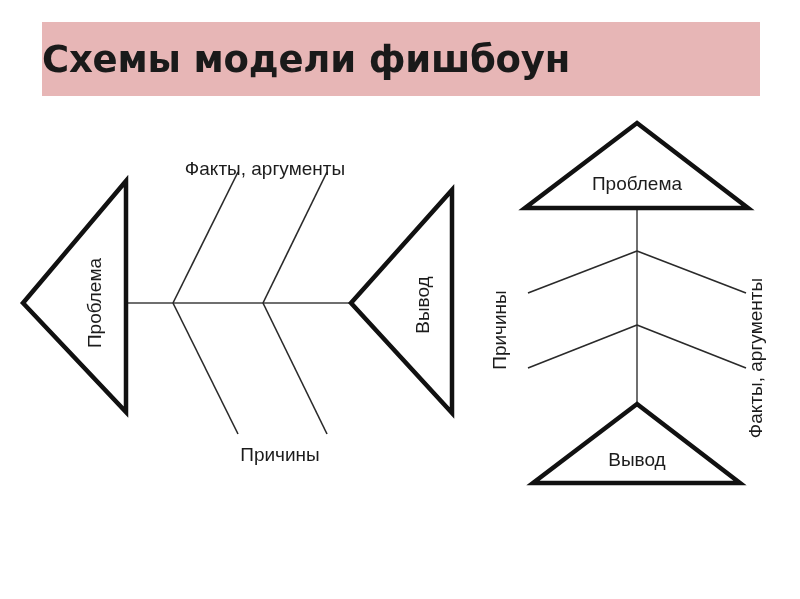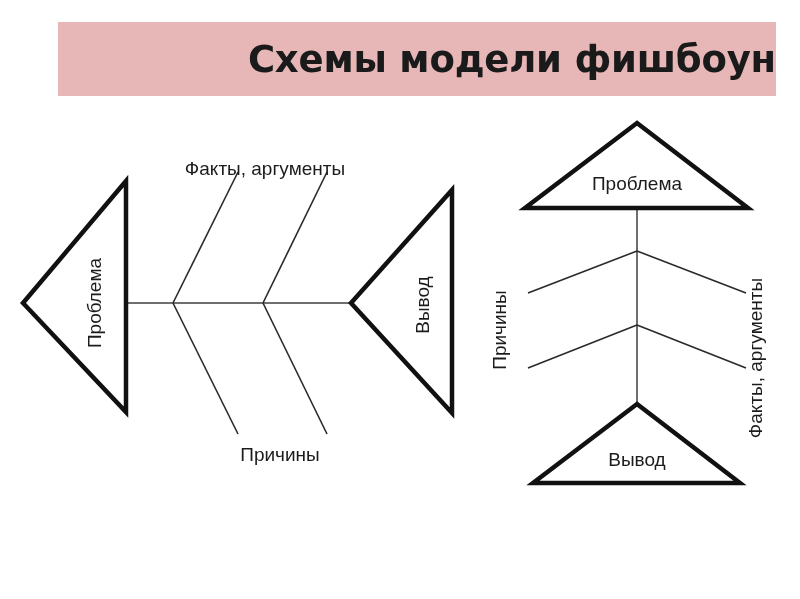--- a/index.html
+++ b/index.html
@@ -20,28 +20,28 @@
     left: 0;
     top: 0;
     width: 800px;
     height: 599px;
     background: #ffffff;
   }
 
   
   #title-banner {
     position: absolute;
-    left: 58px;
+    left: 42px;
     top: 22px;
     width: 718px;
     height: 74px;
     background: #e7b6b6;
     display: flex;
     align-items: center;
-    justify-content: flex-end;
+    justify-content: flex-start;
   }
   #title-text {
     font-family: "DejaVu Sans", "Liberation Sans", sans-serif;
     font-weight: bold;
     font-size: 37px;
     color: #1a1a1a;
     letter-spacing: -0.2px;
     white-space: nowrap;
     line-height: 1;
   }

